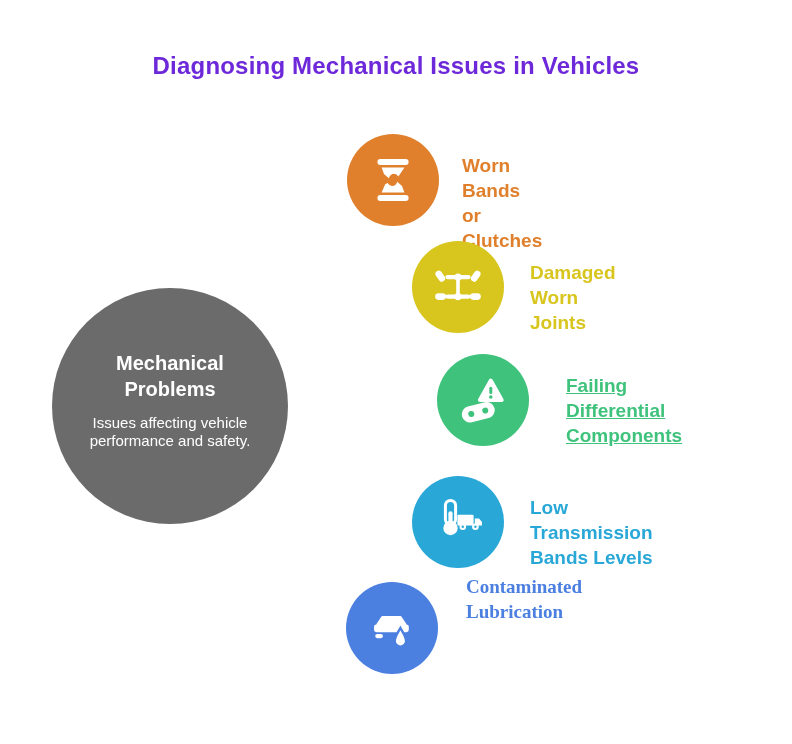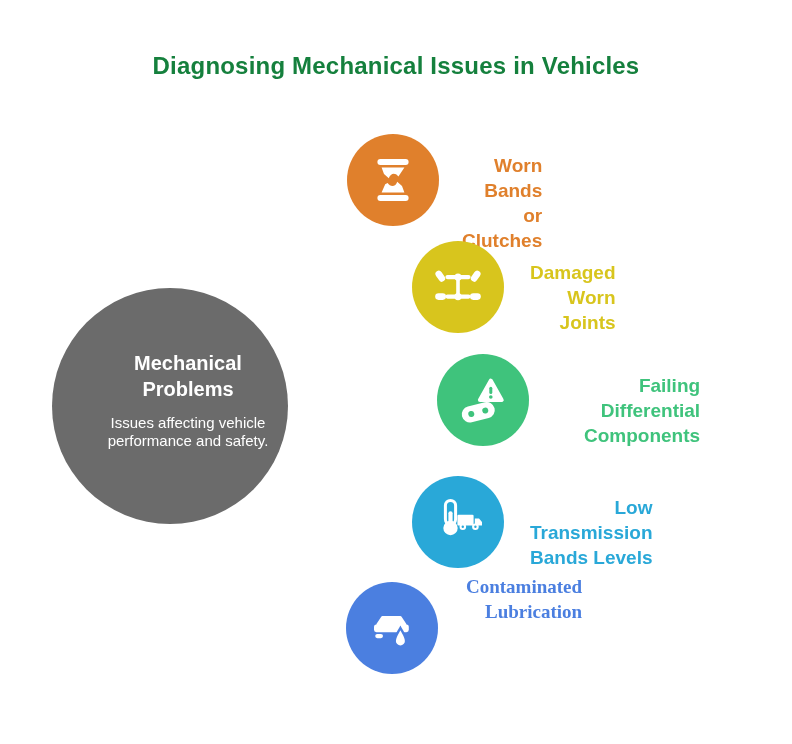--- a/index.html
+++ b/index.html
@@ -60,37 +60,36 @@
     display:flex;align-items:center;justify-content:center;
   }
   .bubble svg{width:60px;height:60px;display:block;}
   .label{
     position:absolute;
     font-size:19px;
     font-weight:bold;
     line-height:25px;
     color:var(--c);
     white-space:pre-line;
-    text-align:right;
   }
   
   #item-0 .bubble{left:347px;top:134px;}  #item-0 .label{left:462px;top:153px;}
   #item-1 .bubble{left:412px;top:241px;}  #item-1 .label{left:530px;top:260px;}
-  #item-2 .bubble{left:437px;top:354px;}  #item-2 .label{left:584px;top:373px;}
+  #item-2 .bubble{left:437px;top:354px;}  #item-2 .label{left:566px;top:373px;text-decoration:underline;}
   #item-3 .bubble{left:412px;top:476px;}  #item-3 .label{left:530px;top:495px;}
   #item-4 .bubble{left:346px;top:582px;}  #item-4 .label{left:466px;top:574px;font-family:Liberation Serif, serif;}
 </style>
 </head>
 <body>
 
 <div class="canvas" style="background: rgb(255, 255, 255);">
 
-  <h1 class="title" style="color: #15803d;">Diagnosing Mechanical Issues in Vehicles</h1>
+  <h1 class="title" style="color: #6d28d9;">Diagnosing Mechanical Issues in Vehicles</h1>
 
-  <div class="center-circle" style="background: rgb(107, 107, 107); align-items: flex-end;">
+  <div class="center-circle" style="background: rgb(107, 107, 107);">
     <div class="cc-inner">
       <div class="cc-heading" style="color: rgb(255, 255, 255);">Mechanical Problems</div>
       <div class="cc-desc" style="color: rgb(255, 255, 255);">Issues affecting vehicle performance and safety.</div>
     </div>
   </div>
 
   <div class="item" id="item-0" style="--c: #e0802c;">
     <div class="bubble">
       <svg viewBox="0 0 100 100" aria-hidden="true">
         <g fill="#ffffff">

